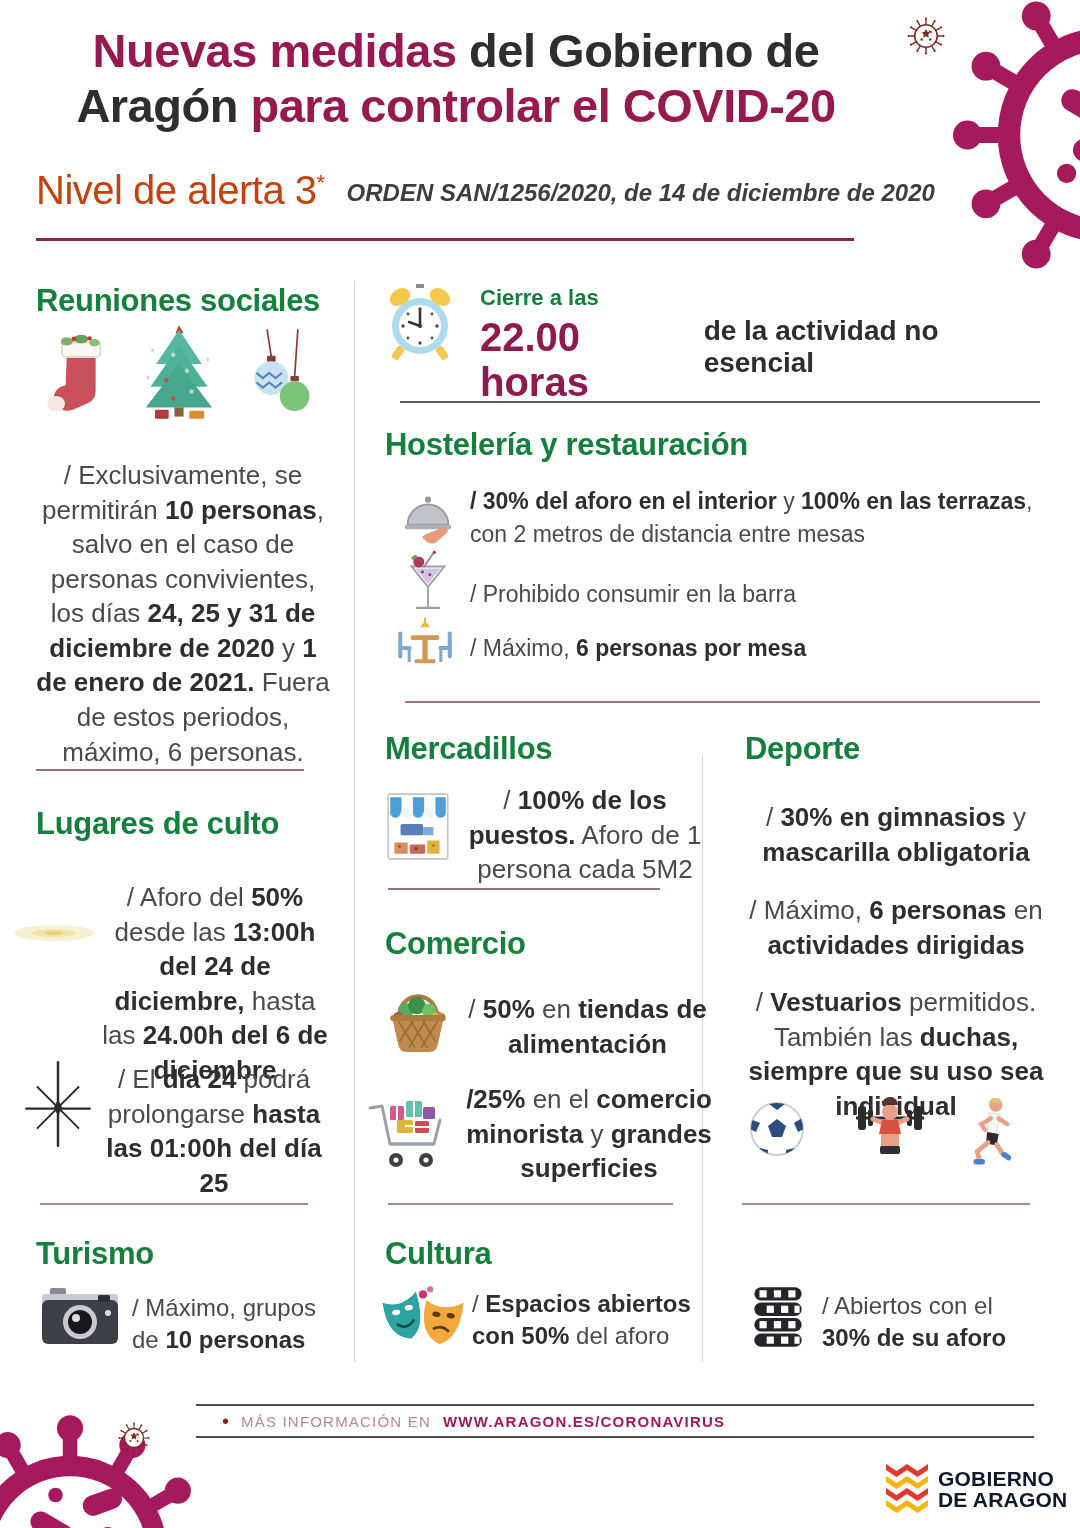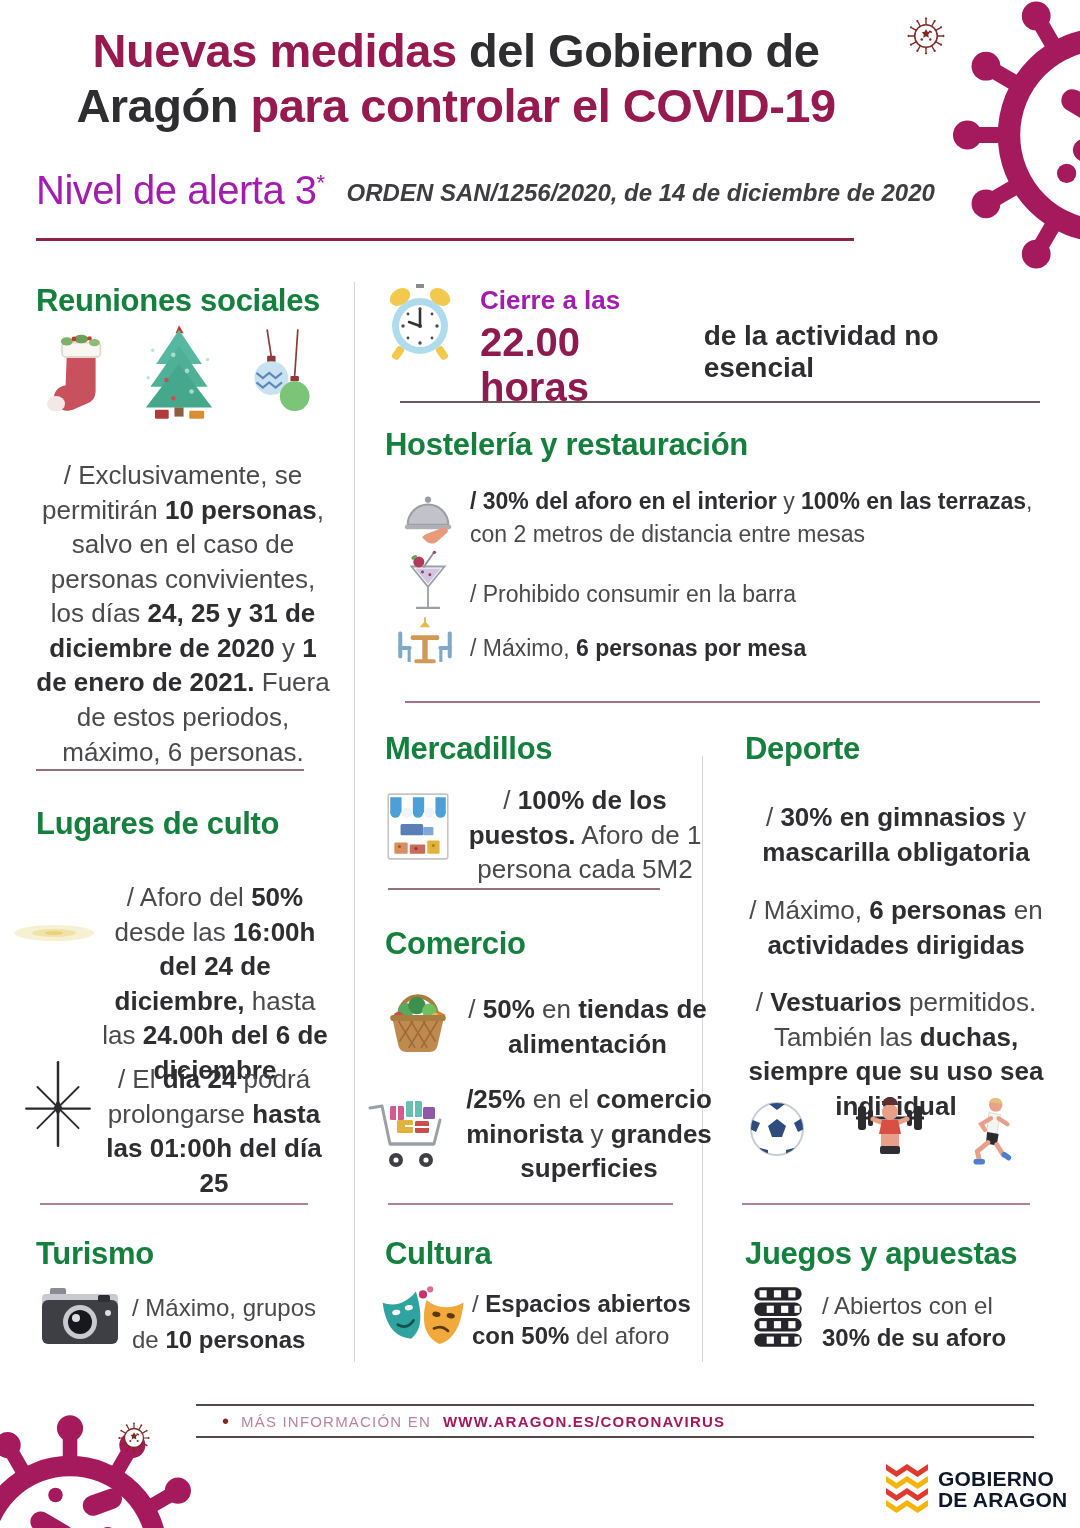--- a/index.html
+++ b/index.html
@@ -4,35 +4,35 @@
 <style>
   html,body{margin:0;padding:0;background:#e8e8e8;}
   .page{position:relative;width:1080px;height:1528px;background:#ffffff;overflow:hidden;
         font-family:"Liberation Sans",sans-serif;color:#4a494c;margin:0 auto;}
   .abs{position:absolute;}
   b{font-weight:700;color:#2e2d30;}
   
   .main-title{left:36px;top:24px;width:840px;font-size:47px;font-weight:700;line-height:1.16;color:#2e2d30;letter-spacing:-.5px;text-align:center;}
   .accent{color:#96194f;}
   .alert-row{left:36px;top:168px;display:flex;align-items:flex-end;gap:22px;}
-  .alert-level{font-size:40px;color:#a21caf;font-weight:400;letter-spacing:-.5px;}
+  .alert-level{font-size:40px;color:#c2410c;font-weight:400;letter-spacing:-.5px;}
   .alert-level sup{font-size:22px;}
   .order-ref{font-size:24px;font-style:italic;color:#3e3d40;padding-bottom:6px;font-weight:600;}
   .header-rule{left:36px;top:238px;width:818px;height:3px;background:#8e2349;}
   
   .sec-title{font-size:31px;font-weight:700;color:#15803d;letter-spacing:-.3px;}
   
   .vdiv{width:1px;background:#d9d2d6;}
   .hdiv{height:2px;background:#96707f;}
   
   .body26{font-size:26px;line-height:1.33;text-align:center;}
   .body24{font-size:24px;line-height:1.34;}
   .body23{font-size:23px;line-height:1.42;}
   
-  .close-line1{font-size:26px;font-weight:700;color:#a21caf;}
+  .close-line1{font-size:22px;font-weight:700;color:#15803d;}
   .close-row{display:flex;align-items:flex-start;gap:14px;margin-top:4px;}
   .close-time{font-size:40px;font-weight:700;color:#8e1a4f;}
   .close-suffix{font-size:28px;font-weight:700;color:#2e2d30;}
   
   .foot-rule{height:2px;background:#564849;}
   .info-line{display:flex;align-items:center;gap:12px;}
   .info-bullet{color:#7e2a23;font-size:20px;line-height:1;}
   .info-prefix{font-size:15px;letter-spacing:1.2px;color:#b9849c;font-weight:400;}
   .info-link{font-size:15px;letter-spacing:1.2px;color:#a2195b;font-weight:700;cursor:pointer;}
   .logo{display:flex;align-items:center;gap:8px;}
@@ -124,21 +124,21 @@
           <circle cx="25" cy="34" r="1.4"></circle>
             <circle cx="35" cy="34" r="1.4"></circle>
           <rect x="33" y="24" width="4" height="2" rx="1" transform="rotate(25 35 25)"></rect>
         </g>
       </g>
     </defs>
   </svg>
 
   <div class="abs main-title">
     <div><span class="accent">Nuevas medidas</span><span> del Gobierno de</span></div>
-    <div><span>Aragón </span><span class="accent">para controlar el COVID-19</span></div>
+    <div><span>Aragón </span><span class="accent">para controlar el COVID-20</span></div>
   </div>
 
   <div class="abs alert-row">
     <div class="alert-level"><span>Nivel de alerta 3</span><sup>*</sup></div>
     <div class="order-ref">ORDEN SAN/1256/2020, de 14 de diciembre de 2020</div>
   </div>
   <div class="abs header-rule"></div>
 
   <svg class="abs" style="left:900px;top:10px" width="52" height="52" viewBox="0 0 60 60">
       <use href="#sym-virus-small"></use>
@@ -201,21 +201,21 @@
 
   <div class="abs body26" style="left:36px;top:458px;width:294px">/ Exclusivamente, se permitirán <b>10 personas</b>, salvo en el caso de personas convivientes, los días <b>24, 25 y 31 de diciembre de 2020</b> y <b>1 de enero de 2021.</b> Fuera de estos periodos, máximo, 6 personas.</div>
 
   <div class="abs sec-title" style="left:36px;top:806px">Lugares de culto</div>
 
   <svg class="abs" style="left:12px;top:908px" width="84" height="50" viewBox="0 0 84 50">
     <ellipse cx="42" cy="25" rx="40" ry="8" fill="#f6eecb" opacity=".85"></ellipse>
     <ellipse cx="42" cy="25" rx="22" ry="4" fill="#efe0a2" opacity=".9"></ellipse>
     <ellipse cx="42" cy="25" rx="9" ry="2" fill="#e8d27e"></ellipse>
   </svg>
-  <div class="abs body26" style="left:95px;top:880px;width:240px">/ Aforo del <b>50%</b>  desde las <b>16:00h del 24 de diciembre,</b> hasta las <b>24.00h del 6 de diciembre</b></div>
+  <div class="abs body26" style="left:95px;top:880px;width:240px">/ Aforo del <b>50%</b>  desde las <b>13:00h del 24 de diciembre,</b> hasta las <b>24.00h del 6 de diciembre</b></div>
 
   <svg class="abs" style="left:22px;top:1058px" width="72" height="92" viewBox="0 0 70 85">
     <g stroke="#2b2b2e" stroke-linecap="round">
       <line x1="35" y1="2" x2="35" y2="83" stroke-width="2.4"></line>
       <line x1="4" y1="47" x2="66" y2="47" stroke-width="2"></line>
       <line x1="15" y1="26" x2="55" y2="66" stroke-width="1.8"></line>
       <line x1="55" y1="26" x2="15" y2="66" stroke-width="1.8"></line>
     </g>
     <polygon points="35,38 39,46 35,54 31,46" fill="#2b2b2e"></polygon>
   </svg>
@@ -438,21 +438,20 @@
     <path d="M34 18 l12 2 -4 20 -10 -2 z" fill="#f4f4f2" stroke="#dddad4" stroke-width="1"></path>
     <path d="M36 24 l-10 6 4 6" fill="none" stroke="#e8a088" stroke-width="4.5" stroke-linecap="round"></path>
     <path d="M44 24 l9 6" fill="none" stroke="#e8a088" stroke-width="4.5" stroke-linecap="round"></path>
     <path d="M32 38 l12 2 -2 12 -11 -2 z" fill="#2b2b2e"></path>
     <path d="M33 49 l-11 9 2 9" fill="none" stroke="#e8a088" stroke-width="5" stroke-linecap="round"></path>
     <path d="M42 51 l7 11" fill="none" stroke="#e8a088" stroke-width="5" stroke-linecap="round"></path>
     <rect x="18" y="66" width="12" height="5.5" rx="2.5" fill="#4a7fd1"></rect>
     <rect x="47" y="60" width="11" height="5.5" rx="2.5" transform="rotate(35 52 62)" fill="#4a7fd1"></rect>
   </svg>
 
-  <div class="abs sec-title" style="left:745px;top:1236px">Juegos y apuestas</div>
   <svg class="abs" style="left:748px;top:1281px" width="60" height="72" viewBox="0 0 58 70">
     <g>
       <rect x="6" y="6" width="46" height="13" rx="6.5" fill="#26262a"></rect>
       <rect x="11" y="9" width="7" height="7" fill="#fff"></rect>
         <rect x="25" y="9" width="7" height="7" fill="#fff"></rect>
         <rect x="39" y="9" width="7" height="7" fill="#fff"></rect>
       <rect x="6" y="21" width="46" height="13" rx="6.5" fill="#26262a"></rect>
       <rect x="18" y="24" width="7" height="7" fill="#fff"></rect>
         <rect x="32" y="24" width="7" height="7" fill="#fff"></rect>
         <rect x="45" y="24" width="5" height="7" fill="#fff"></rect>

